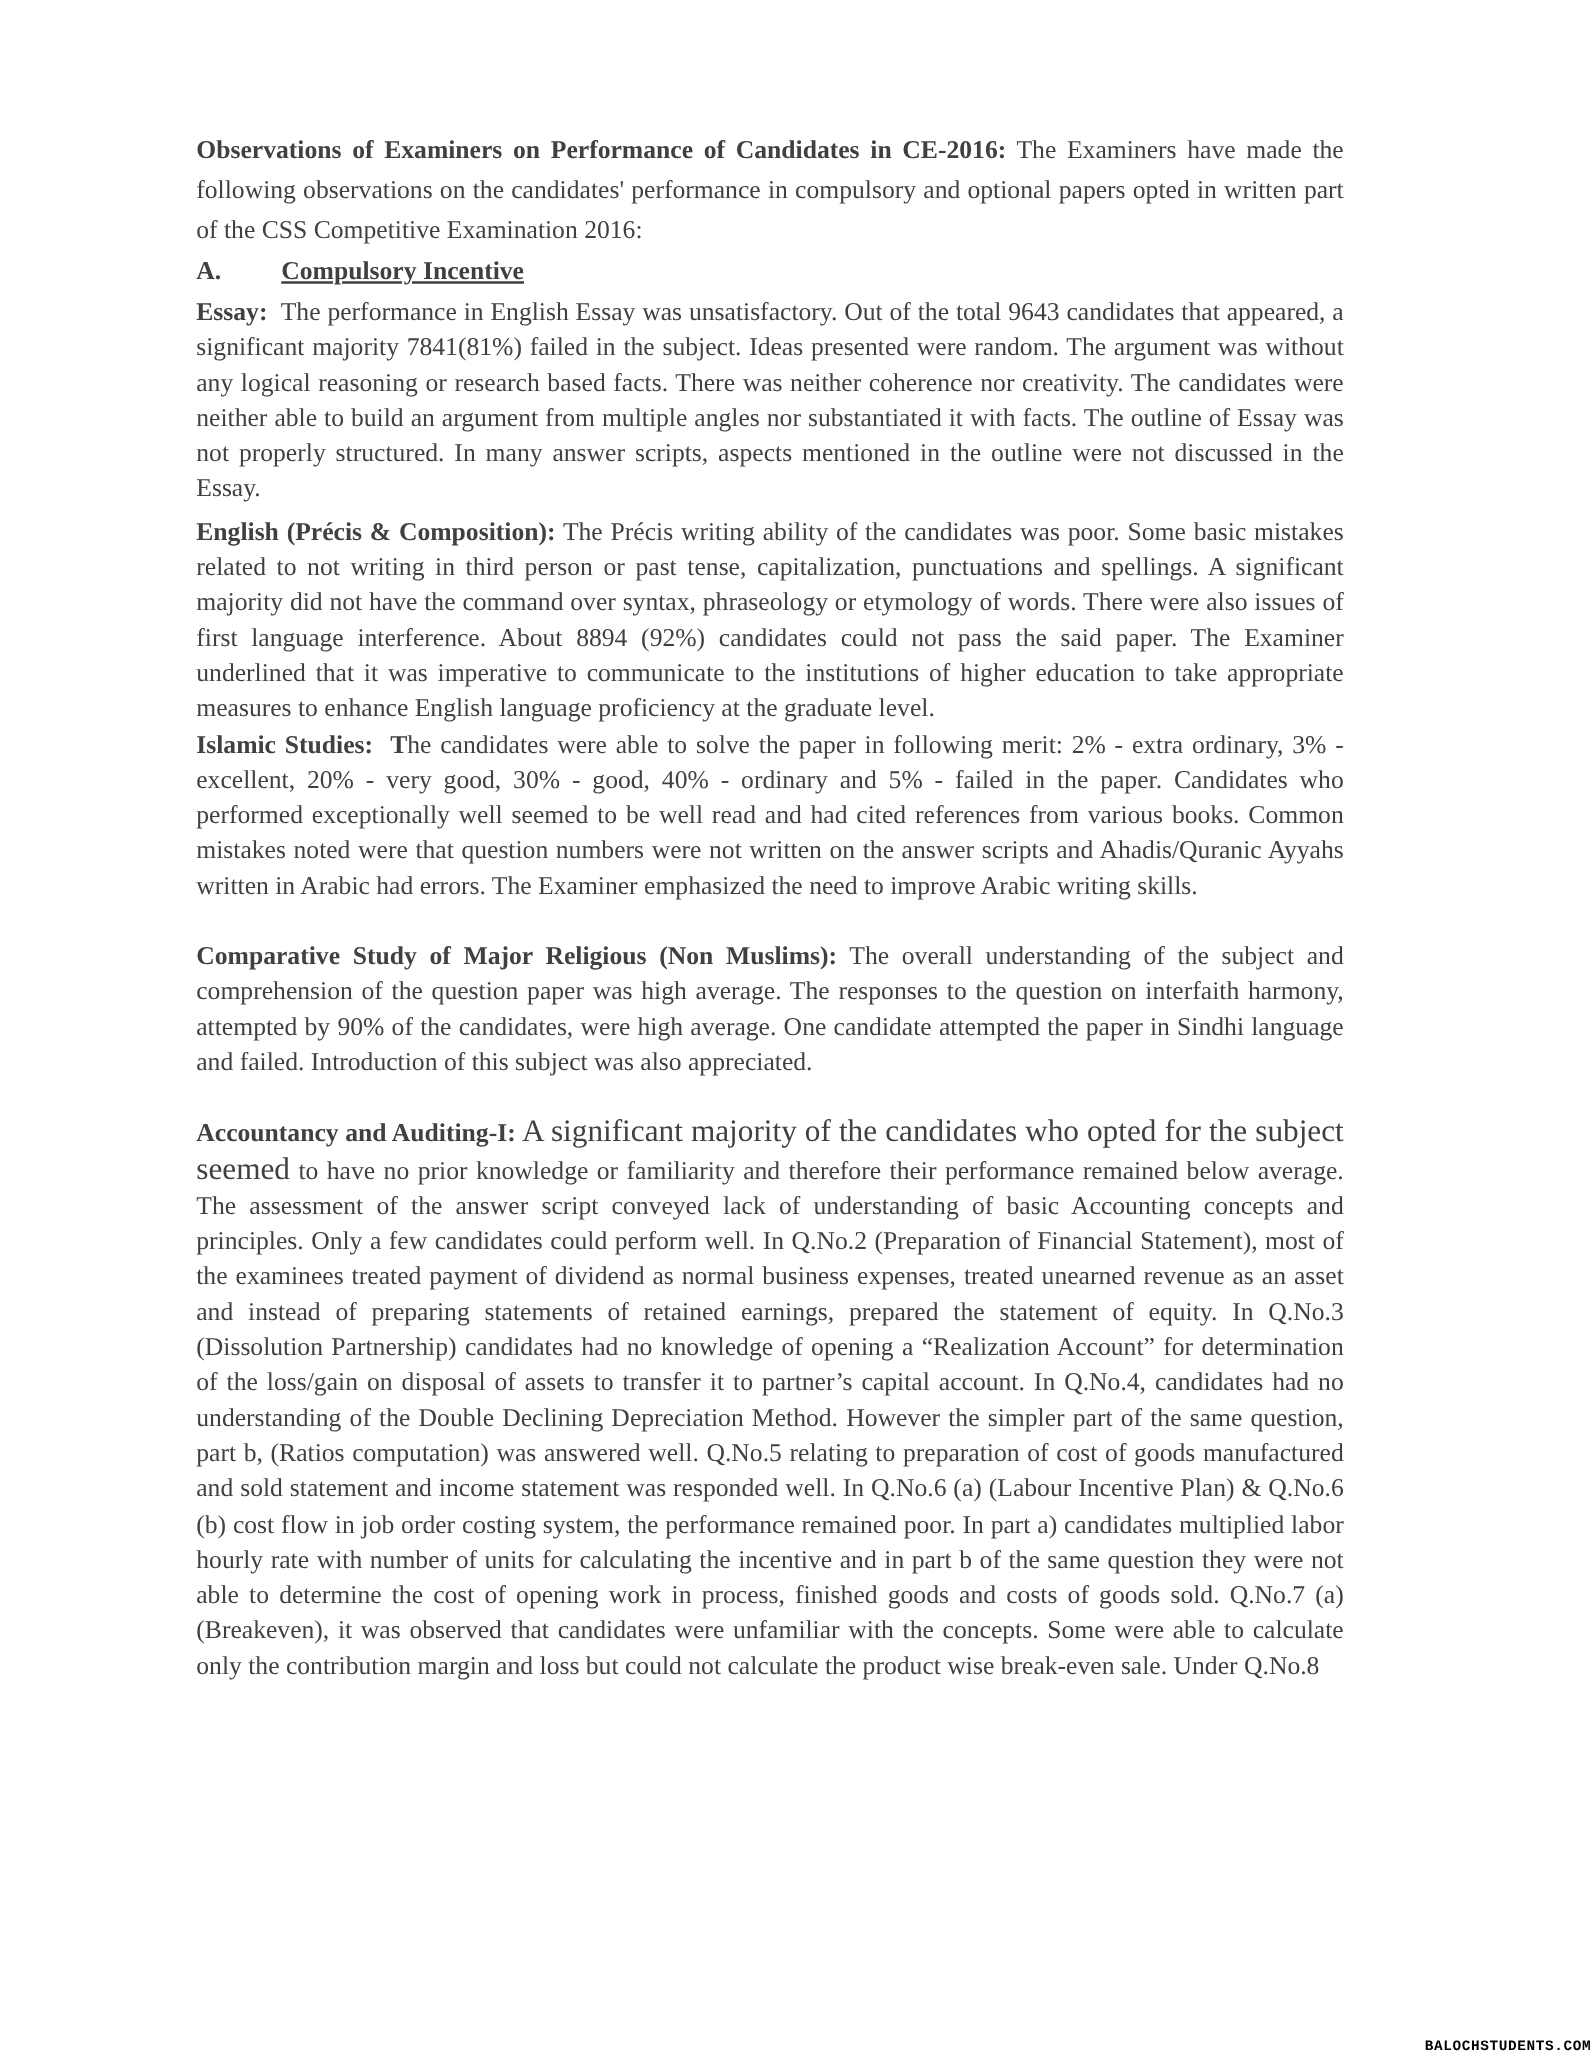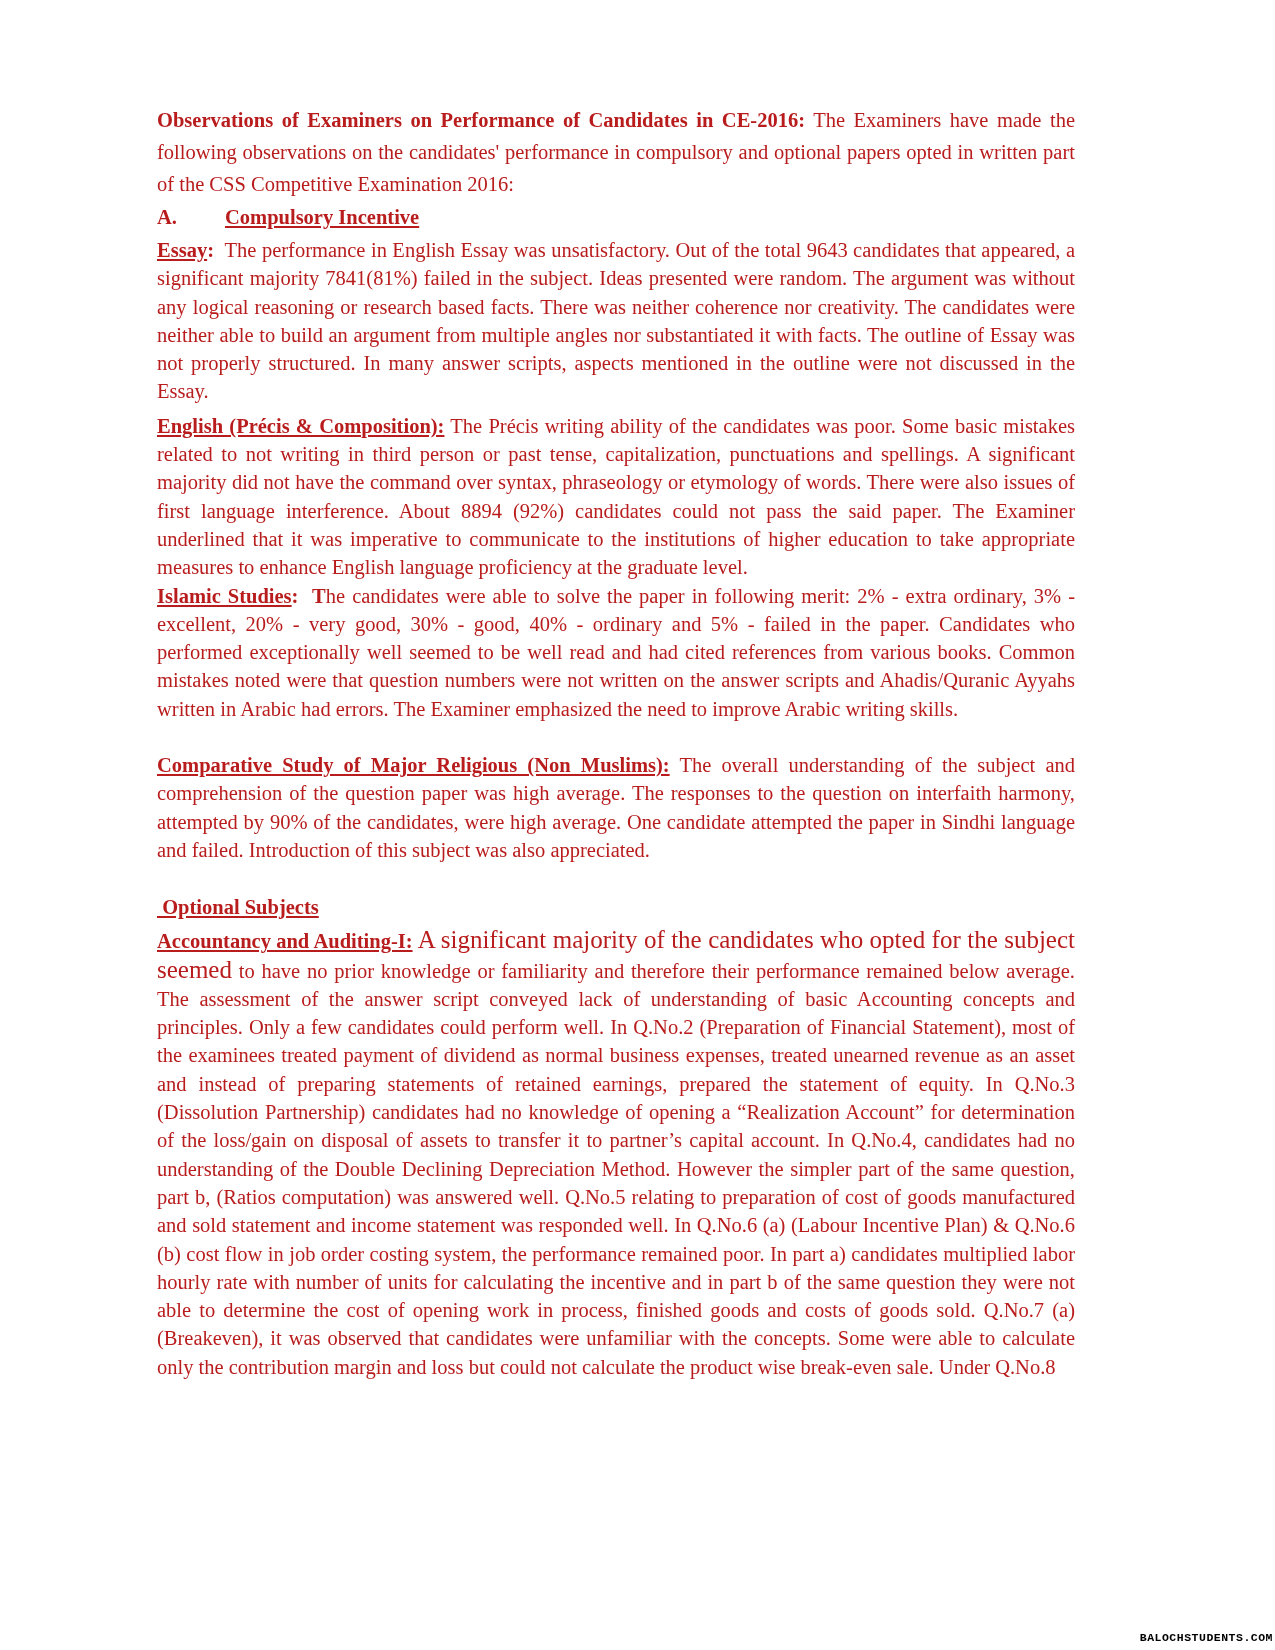--- a/index.html
+++ b/index.html
@@ -1,25 +1,25 @@
 <!DOCTYPE html>
 <html><head>
   <meta charset="utf-8">
   <style>
     html, body { margin: 0; padding: 0; background: #ffffff; }
     body { width: 1275px; height: 1650px; position: relative; overflow: hidden; }
     .page {
       position: absolute; left: 157px; top: 104px; width: 918px;
-      font-family: "Liberation Serif", serif; font-size: 20.5px; color: #b91c1c;
+      font-family: "Liberation Serif", serif; font-size: 20.5px; color: #404040;
       line-height: 28.3px;
     }
     p { margin: 0; text-align: justify; }
     .intro { line-height: 32px; margin-bottom: 2px; }
     .b { font-weight: bold; }
-    .bu { font-weight: bold; text-decoration: underline; }
+    .bu { font-weight: bold; }
     .sec-a { display: flex; font-weight: bold; margin-top: 0px; margin-bottom: 4px; line-height: 30px; }
     .sec-a .letter { width: 68px; }
     .sec-a .title { text-decoration: underline; }
     .gap-small { height: 6px; }
     .gap-big { height: 28px; }
     .opt-head { font-weight: bold; text-decoration: underline; line-height: 30px; margin-bottom: 4px; }
     .acc-first { font-size: 25px; }
     .watermark {
       position: absolute; right: 2px; bottom: 6px;
       font-family: Liberation Mono, monospace; font-weight: bold; font-size: 11.5px;
@@ -55,21 +55,20 @@
   </p>
 
   <div class="gap-big"></div>
 
   <p>
     <span class="bu">Comparative Study of Major Religious (Non Muslims):</span><span> The overall understanding of the subject and comprehension of the question paper was high average. The responses to the question on interfaith harmony, attempted by 90% of the candidates, were high average. One candidate attempted the paper in Sindhi language and failed. Introduction of this subject was also appreciated.</span>
   </p>
 
   <div class="gap-big"></div>
 
-  <div class="opt-head" style="white-space:pre"> Optional Subjects</div>
 
   <p>
     <span class="bu">Accountancy and Auditing-I:</span><span class="acc-first"> A significant majority of the candidates who opted for the subject seemed</span><span> to have no prior knowledge or familiarity and therefore their performance remained below average. The assessment of the answer script conveyed lack of understanding of basic Accounting concepts and principles. Only a few candidates could perform well. In Q.No.2 (Preparation of Financial Statement), most of the examinees treated payment of dividend as normal business expenses, treated unearned revenue as an asset and instead of preparing statements of retained earnings, prepared the statement of equity. In Q.No.3 (Dissolution Partnership) candidates had no knowledge of opening a “Realization Account” for determination of the loss/gain on disposal of assets to transfer it to partner’s capital account. In Q.No.4, candidates had no understanding of the Double Declining Depreciation Method. However the simpler part of the same question, part b, (Ratios computation) was answered well. Q.No.5 relating to preparation of cost of goods manufactured and sold statement and income statement was responded well. In Q.No.6 (a) (Labour Incentive Plan) &amp; Q.No.6 (b) cost flow in job order costing system, the performance remained poor. In part a) candidates multiplied labor hourly rate with number of units for calculating the incentive and in part b of the same question they were not able to determine the cost of opening work in process, finished goods and costs of goods sold. Q.No.7 (a) (Breakeven), it was observed that candidates were unfamiliar with the concepts. Some were able to calculate only the contribution margin and loss but could not calculate the product wise break-even sale. Under Q.No.8</span>
   </p>
 
 </div>
 
 <div class="watermark">BALOCHSTUDENTS.COM</div>
 
 </body></html>

